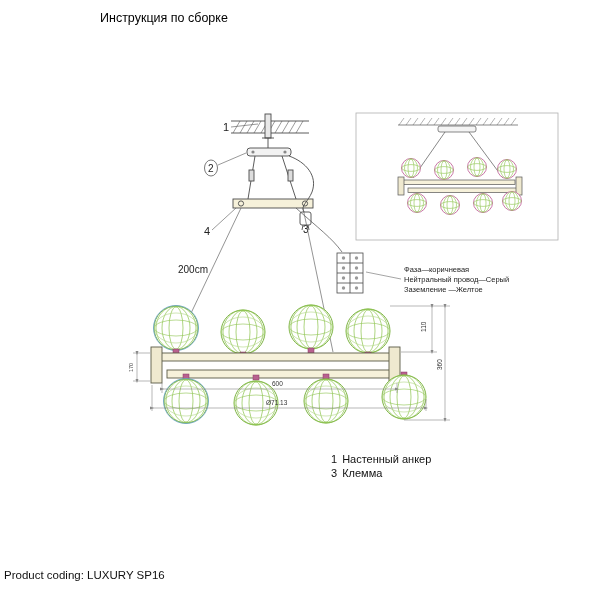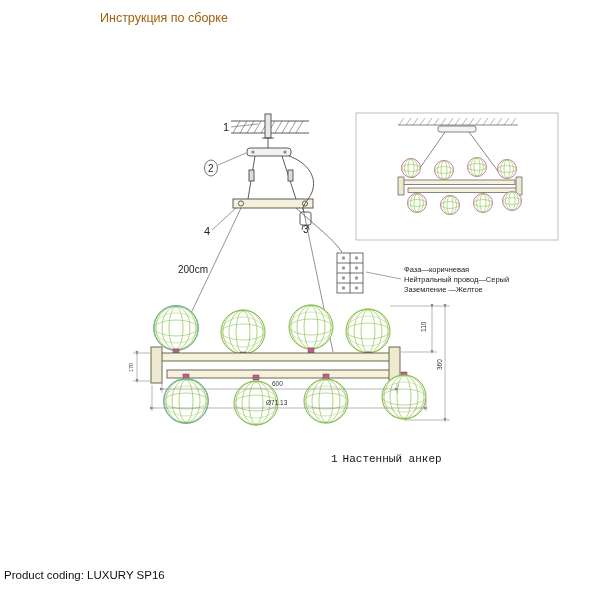--- a/index.html
+++ b/index.html
@@ -1,25 +1,25 @@
 <!DOCTYPE html>
 <html><head>
 <meta charset="utf-8">
 <style>
   html,body{margin:0;padding:0;}
   body{
     width:600px;height:600px;position:relative;background:#ffffff;
     font-family:"Liberation Sans", sans-serif;color:#1a1a1a;overflow:hidden;
   }
   .page-title{
-    position:absolute;left:100px;top:11px;font-size:12.5px;color:#a16207;
+    position:absolute;left:100px;top:11px;font-size:12.5px;color:#000000;
   }
   .diagram-layer{position:absolute;left:0;top:0;}
   .legend{
-    position:absolute;left:331px;top:453px;font-size:11px;line-height:13.5px;color:#111;font-family:Liberation Mono, monospace;
+    position:absolute;left:331px;top:453px;font-size:11px;line-height:13.5px;color:#111;
   }
   .legend-row span{display:inline;}
   .legend-num{margin-right:5px;}
   .footer{
     position:absolute;left:4px;top:569px;width:100%;text-align:left;
     font-size:11.5px;color:#111;
   }
   svg text{font-family:"Liberation Sans", sans-serif;}
 </style>
 </head>
@@ -221,15 +221,18 @@
     <text x="426" y="332" transform="rotate(-90 426 332)">110</text>
     <text x="442" y="370" transform="rotate(-90 442 370)">360</text>
     <text x="133" y="372" transform="rotate(-90 133 372)" font-size="5.5">170</text>
   </g>
 </svg>
 
 <div class="legend">
   <div class="legend-row">
     <span class="legend-num">1</span><span>Настенный анкер</span>
   </div>
+  <div class="legend-row">
+    <span class="legend-num">3</span><span>Клемма</span>
+  </div>
 </div>
 
 <div class="footer">Product coding: LUXURY SP16</div>
 
 </body></html>

